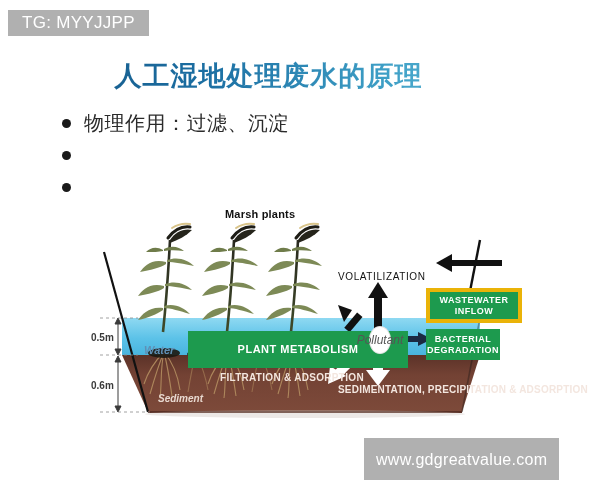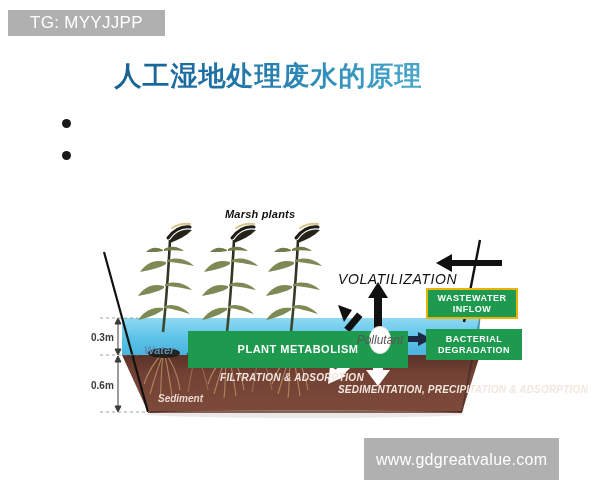--- a/index.html
+++ b/index.html
@@ -9,21 +9,21 @@
     overflow:hidden;position:relative;
   }
   .page{position:relative;width:600px;height:480px;background:#fff;overflow:hidden;}
 
   
   .wm{
     position:absolute;background:#b0b0b0;color:#ffffff;
     font-weight:400;letter-spacing:.3px;
     display:flex;align-items:center;
   }
-  .wm-top{left:8px;top:10px;height:26px;padding:0 22px;font-size:17px;}
+  .wm-top{left:8px;top:10px;height:26px;padding:0 14px;font-size:17px;}
   .wm-bottom{left:364px;top:438px;height:27px;padding:8px 12px;font-size:16px;}
 
   
   .title{
     position:absolute;left:0;top:58px;width:537px;text-align:center;
     font-size:27px;font-weight:bold;letter-spacing:1px;
     background:linear-gradient(90deg,#15527f 0%,#1b6ea2 38%,#3e9fc6 72%,#6fc4dd 100%);
     -webkit-background-clip:text;background-clip:text;color:transparent;
     -webkit-text-fill-color:transparent;
   }
@@ -31,39 +31,39 @@
   
   .bullets{position:absolute;left:62px;top:108px;width:470px;}
   .bullet{display:flex;align-items:center;height:30px;margin-bottom:2px;}
   .dot{width:9px;height:9px;border-radius:50%;background:#1a1a1a;margin-right:13px;flex:0 0 auto;}
   .btxt{font-size:20px;color:#2b2b2b;font-weight:400;letter-spacing:.5px;}
 
   
   .diagram{position:absolute;left:80px;top:200px;width:450px;height:240px;}
   .dg-svg{position:absolute;left:0;top:0;}
 
-  .lbl{position:absolute;pointer-events:none;white-space:nowrap;font-style:italic;}
+  .lbl{position:absolute;pointer-events:none;white-space:nowrap;}
   .marsh-label{left:145px;top:8px;font-size:11px;font-weight:bold;color:#111;letter-spacing:.2px;}
-  .volat-label{left:258px;top:71px;font-size:14px;color:#111;letter-spacing:.6px;}
+  .volat-label{left:258px;top:71px;font-size:10px;color:#111;letter-spacing:.6px;}
 
   .depth{position:absolute;font-size:10px;color:#3a3a3a;font-weight:bold;}
   .d03{left:11px;top:132px;}
   .d06{left:11px;top:180px;}
 
   .water-label{left:64px;top:128px;font-size:11px;color:#5f8fb5;font-style:italic;font-weight:bold;margin-top:16px;}
   .sed-label{left:78px;top:193px;font-size:10px;color:#e8d8cf;font-weight:bold;font-style:italic;}
 
   .gbar{
     position:absolute;background:#1d9a4e;color:#fff;font-weight:bold;
     display:flex;align-items:center;justify-content:center;text-align:center;
     letter-spacing:.5px;line-height:1.12;
   }
   .pm-bar{left:108px;top:131px;width:220px;height:37px;font-size:11px;}
-  .ww-box{left:346px;top:88px;width:88px;height:27px;font-size:9px;border:2px solid #eab308;}
-  .bd-box{left:346px;top:129px;width:96px;height:31px;font-size:9px;}
+  .ww-box{left:346px;top:88px;width:88px;height:27px;font-size:9px;border:4px solid #eab308;}
+  .bd-box{left:346px;top:129px;width:74px;height:31px;font-size:9px;}
 
   .pollutant{
     position:absolute;left:282px;top:127px;width:20px;height:26px;
     background:#fff;border-radius:50%;
     display:flex;align-items:center;justify-content:center;
     font-size:12px;color:#555;font-style:italic;
     box-shadow:0 0 0 1px #e4e4e4;
     margin-left:8px;
   }
 
@@ -73,20 +73,24 @@
 </head>
 <body>
 
 <div class="page">
 
   <div class="wm wm-top">TG: MYYJJPP</div>
 
   <div class="title">人工湿地处理废水的原理</div>
 
   <div class="bullets">
+    <div class="bullet">
+      <span class="dot"></span>
+      <span class="btxt">物理作用：过滤、沉淀</span>
+    </div>
     <div class="bullet">
       <span class="dot"></span>
     </div>
     <div class="bullet">
       <span class="dot"></span>
     </div>
   </div>
 
   <div class="diagram">
 
@@ -258,21 +262,21 @@
 
       <g fill="#ffffff">
         <rect x="258" y="160" width="9" height="18" transform="rotate(45 262 169)"></rect>
         <polygon points="248,184 250,166 266,176"></polygon>
       </g>
     </svg>
 
     <div class="lbl marsh-label">Marsh plants</div>
     <div class="lbl volat-label">VOLATILIZATION</div>
 
-    <div class="depth d03">0.3m</div>
+    <div class="depth d03">0.5m</div>
     <div class="depth d06">0.6m</div>
 
     <div class="lbl water-label">Water</div>
     <div class="lbl sed-label">Sediment</div>
 
     <div class="gbar pm-bar">PLANT METABOLISM</div>
     <div class="gbar ww-box">WASTEWATER INFLOW</div>
     <div class="gbar bd-box">BACTERIAL DEGRADATION</div>
 
     <div class="pollutant">Pollutant</div>

